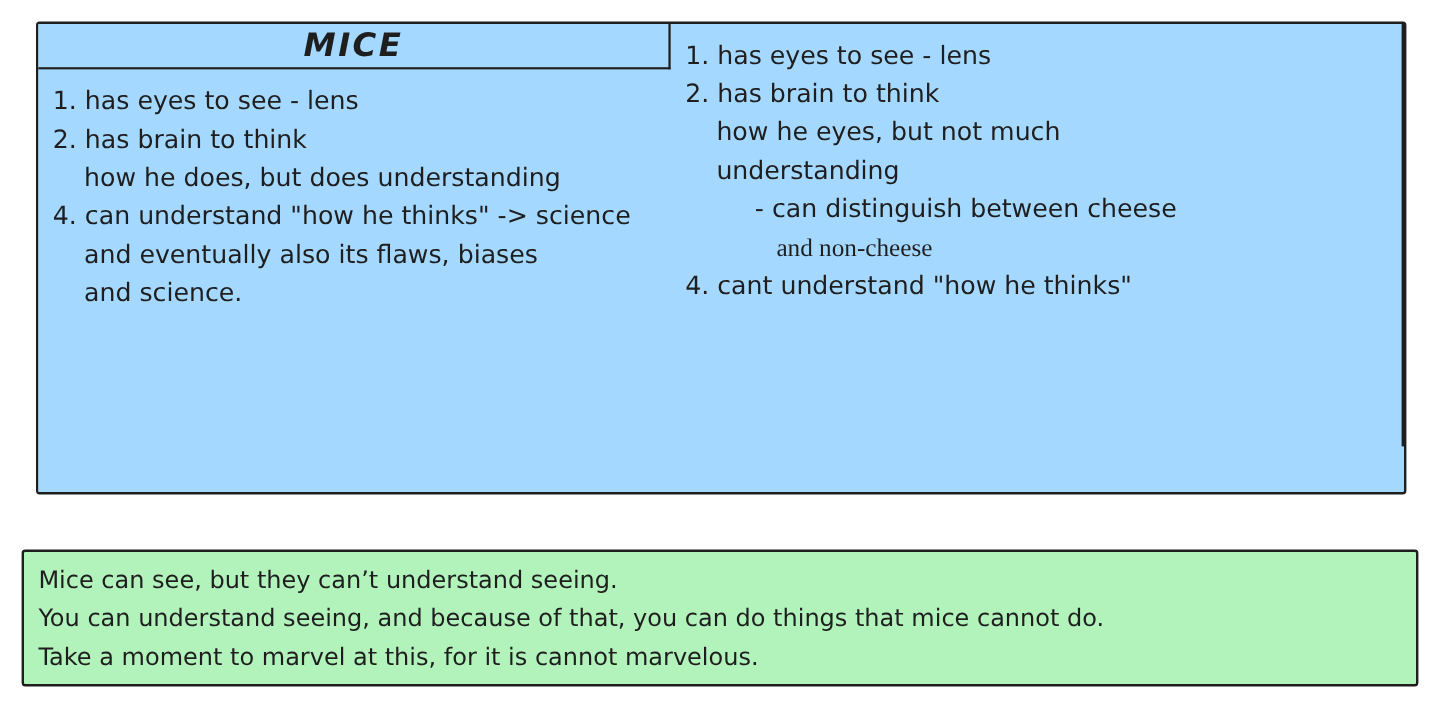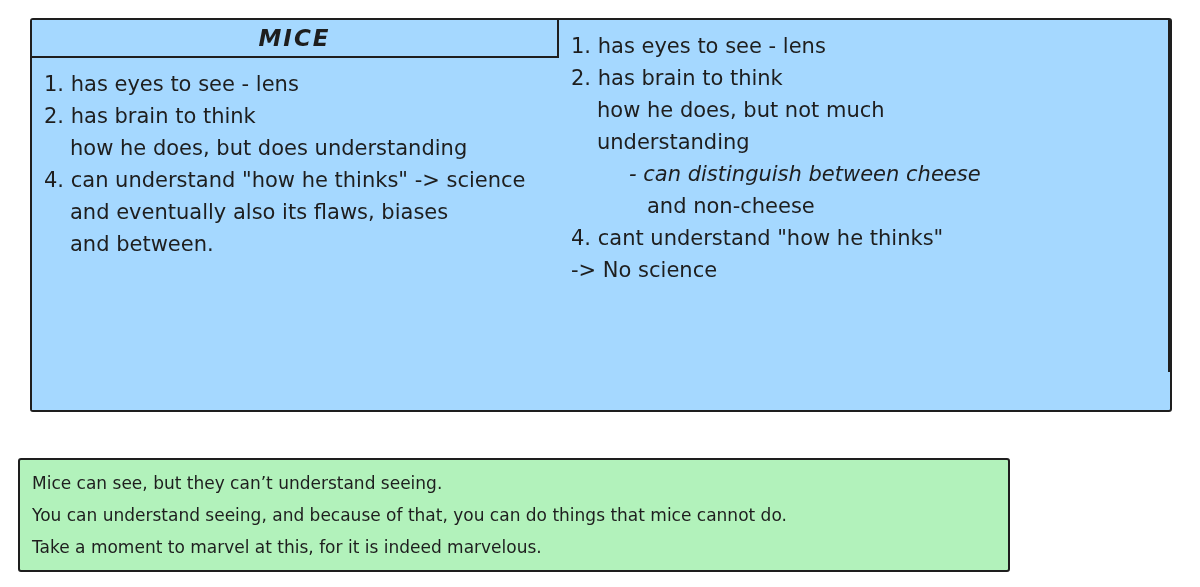--- a/index.html
+++ b/index.html
@@ -25,79 +25,78 @@
     border: 2.5px solid #1e1e1e;
     border-radius: 3px;
     background: #a5d8ff;
   }
   .header-cell {
     background: #a5d8ff;
     border-bottom: 2.5px solid #1e1e1e;
     display: flex;
     align-items: center;
     justify-content: center;
-    font-size: 23px;
+    font-size: 27px;
     font-weight: 600;
     font-style: italic;
     letter-spacing: 2px;
   }
   .header-cell.left, .body-cell.left {
     border-right: 2.5px solid #1e1e1e;
   }
   .body-cell {
     background: #a5d8ff;
     padding: 10px 10px 3px 12px;
     min-height: 352px;
     font-size: 21px;
     line-height: 32px;
   }
   .line { white-space: nowrap; }
   .ind1 { padding-left: 26px; }
-  .ind2 { padding-left: 58px; font-style: italic; }
-  .ind3 { padding-left: 76px; }
+  .ind2 { padding-left: 58px; }
+  .ind3 { padding-left: 76px; font-family: Liberation Serif, serif; }
 
   
   .summary-box {
     position: absolute;
     left: 18px;
     top: 458px;
-    width: 992px;
+    width: 1164px;
     min-height: 112px;
     background: #b2f2bb;
     border: 2.5px solid #1e1e1e;
     border-radius: 3px;
     padding: 7px 12px;
-    font-size: 17px;
+    font-size: 20px;
     line-height: 32px;
   }
 </style>
 </head>
 <body>
 
 <div class="comparison-table">
   <div class="header-cell left">MICE</div>
 
   <div class="body-cell left">
     <div class="line">1. has eyes to see - lens</div>
     <div class="line">2. has brain to think</div>
-    <div class="line ind1">how he does, but not much</div>
+    <div class="line ind1">how he eyes, but not much</div>
     <div class="line ind1">understanding</div>
     <div class="line ind2">- can distinguish between cheese</div>
     <div class="line ind3">and non-cheese</div>
     <div class="line">4. cant understand "how he thinks"</div>
-    <div class="line">-&gt; No science</div>
   </div>
 
   <div class="body-cell">
     <div class="line">1. has eyes to see - lens</div>
     <div class="line">2. has brain to think</div>
     <div class="line ind1">how he does, but does understanding</div>
     <div class="line">4. can understand "how he thinks" -&gt; science</div>
     <div class="line ind1">and eventually also its flaws, biases</div>
-    <div class="line ind1">and between.</div>
+    <div class="line ind1">and science.</div>
   </div>
 </div>
 
 <div class="summary-box">
   <div class="line">Mice can see, but they can’t understand seeing.</div>
   <div class="line">You can understand seeing, and because of that, you can do things that mice cannot do.</div>
-  <div class="line">Take a moment to marvel at this, for it is indeed marvelous.</div>
+  <div class="line">Take a moment to marvel at this, for it is cannot marvelous.</div>
 </div>
 
 </body></html>

